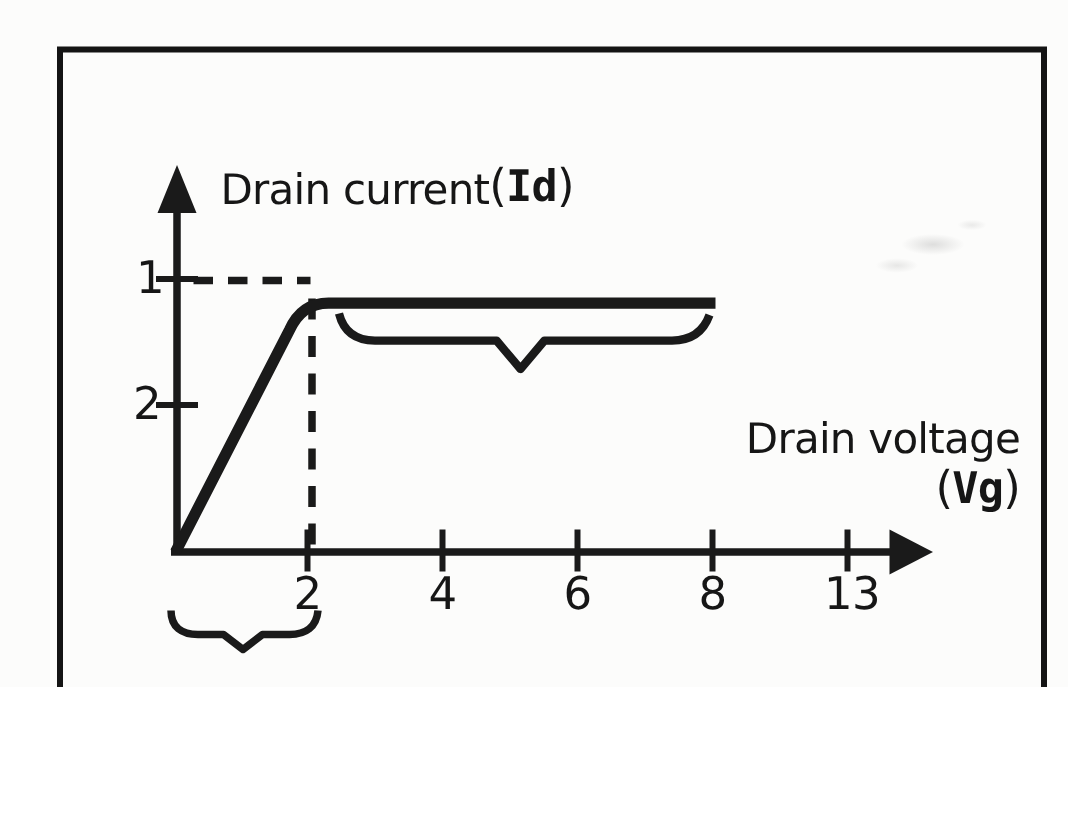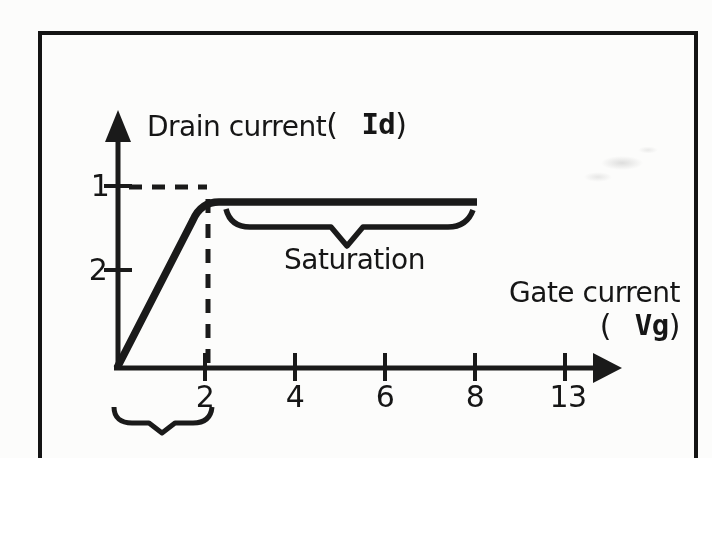--- a/index.html
+++ b/index.html
@@ -51,21 +51,20 @@
   .paren {
     font-size: 30px;
     font-weight: 400;
     margin-top: -3px;
   }
   .mono-sym {
     font-family: "DejaVu Sans Mono", monospace;
     font-weight: 700;
     font-size: 29px;
     margin-top: -3px;
-    margin-left: 24px;
   }
   .ytick-1 { left: 88px; top: 171px; width: 24px; font-size: 30px; text-align: center; }
   .ytick-2 { left: 86px; top: 255px; width: 24px; font-size: 30px; text-align: center; }
   .xtick { top: 382px; width: 44px; font-size: 30px; text-align: center; }
   .xtick-0 { left: 183px; }
   .xtick-1 { left: 273px; }
   .xtick-2 { left: 363px; }
   .xtick-3 { left: 453px; }
   .xtick-4 { left: 546px; }
   .saturation { left: 284px; top: 246px; font-size: 28px; }
@@ -132,24 +131,23 @@
 
   <div class="lbl ytick-1">1</div>
   <div class="lbl ytick-2">2</div>
 
   <div class="lbl xtick xtick-0">2</div>
   <div class="lbl xtick xtick-1">4</div>
   <div class="lbl xtick xtick-2">6</div>
   <div class="lbl xtick xtick-3">8</div>
   <div class="lbl xtick xtick-4">13</div>
 
-  <div class="lbl saturation">Saturation</div>
 
   <div class="lbl gate-block">
-    <div class="gate-line1">Gate current</div>
+    <div class="gate-line1">Drain voltage</div>
     <div class="gate-line2">
       <span class="paren">( </span>
       <span class="mono-sym">Vg</span>
       <span class="paren"> )</span>
     </div>
   </div>
 
 </div>
 
 </body></html>

